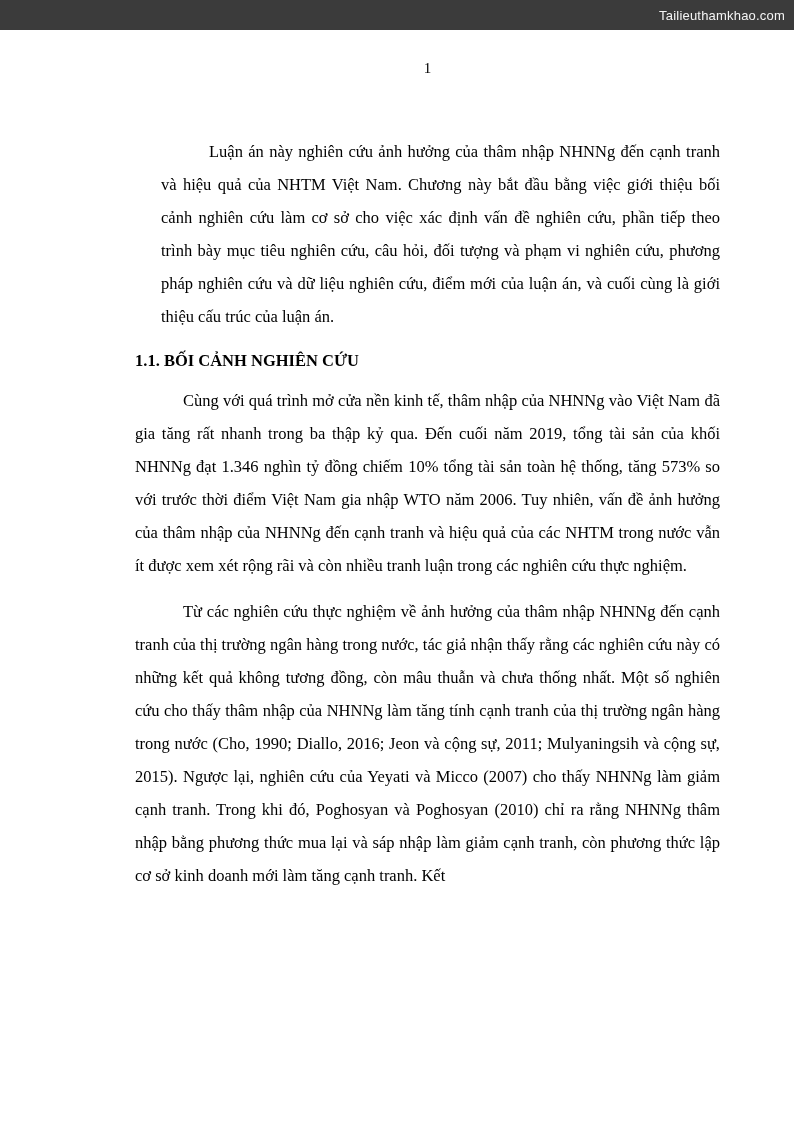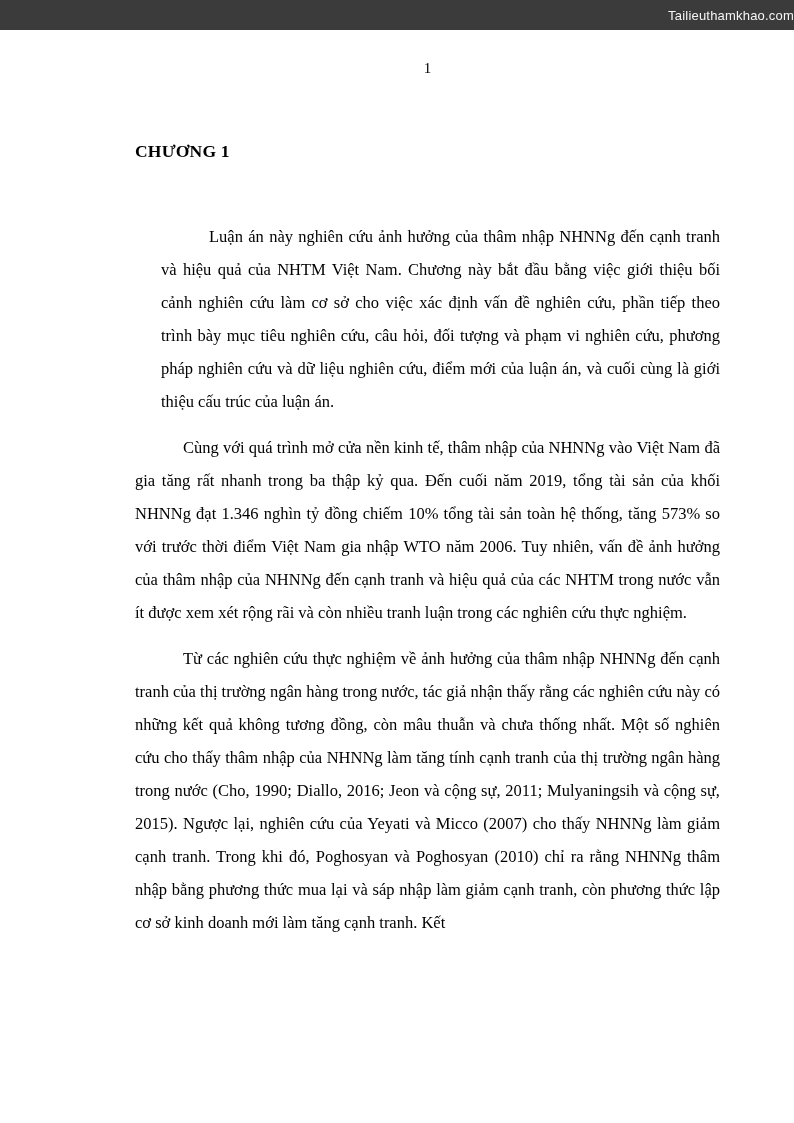--- a/index.html
+++ b/index.html
@@ -13,20 +13,21 @@
     overflow: hidden;
     position: relative;
   }
   .topbar {
     height: 30px;
     width: 100%;
     background: #3b3b3b;
     display: flex;
     align-items: center;
     justify-content: flex-end;
+    padding-right: 9px;
     text-align: right;
   }
   .topbar .site {
     color: #f5f5f5;
     font-family: "Liberation Sans", sans-serif;
     font-size: 13px;
     letter-spacing: 0.2px;
     cursor: pointer;
   }
   .page {
@@ -71,23 +72,23 @@
 <body>
 
 <header class="topbar">
   <span class="site">Tailieuthamkhao.com</span>
 </header>
 
 <main class="page">
 
   <div class="pageno">1</div>
 
-  <div class="chapter">CHƯƠNG 1</div>
 
 
   <p class="para intro">Luận án này nghiên cứu ảnh hưởng của thâm nhập NHNNg đến cạnh tranh và hiệu quả của NHTM Việt Nam. Chương này bắt đầu bằng việc giới thiệu bối cảnh nghiên cứu làm cơ sở cho việc xác định vấn đề nghiên cứu, phần tiếp theo trình bày mục tiêu nghiên cứu, câu hỏi, đối tượng và phạm vi nghiên cứu, phương pháp nghiên cứu và dữ liệu nghiên cứu, điểm mới của luận án, và cuối cùng là giới thiệu cấu trúc của luận án.</p>
 
+  <div class="section">1.1. BỐI CẢNH NGHIÊN CỨU</div>
 
   <p class="para">Cùng với quá trình mở cửa nền kinh tế, thâm nhập của NHNNg vào Việt Nam đã gia tăng rất nhanh trong ba thập kỷ qua. Đến cuối năm 2019, tổng tài sản của khối NHNNg đạt 1.346 nghìn tỷ đồng chiếm 10% tổng tài sản toàn hệ thống, tăng 573% so với trước thời điểm Việt Nam gia nhập WTO năm 2006. Tuy nhiên, vấn đề ảnh hưởng của thâm nhập của NHNNg đến cạnh tranh và hiệu quả của các NHTM trong nước vẫn ít được xem xét rộng rãi và còn nhiều tranh luận trong các nghiên cứu thực nghiệm.</p>
 
   <p class="para">Từ các nghiên cứu thực nghiệm về ảnh hưởng của thâm nhập NHNNg đến cạnh tranh của thị trường ngân hàng trong nước, tác giả nhận thấy rằng các nghiên cứu này có những kết quả không tương đồng, còn mâu thuẫn và chưa thống nhất. Một số nghiên cứu cho thấy thâm nhập của NHNNg làm tăng tính cạnh tranh của thị trường ngân hàng trong nước (Cho, 1990; Diallo, 2016; Jeon và cộng sự, 2011; Mulyaningsih và cộng sự, 2015). Ngược lại, nghiên cứu của Yeyati và Micco (2007) cho thấy NHNNg làm giảm cạnh tranh. Trong khi đó, Poghosyan và Poghosyan (2010) chỉ ra rằng NHNNg thâm nhập bằng phương thức mua lại và sáp nhập làm giảm cạnh tranh, còn phương thức lập cơ sở kinh doanh mới làm tăng cạnh tranh. Kết</p>
 
 </main>
 
 </body></html>

